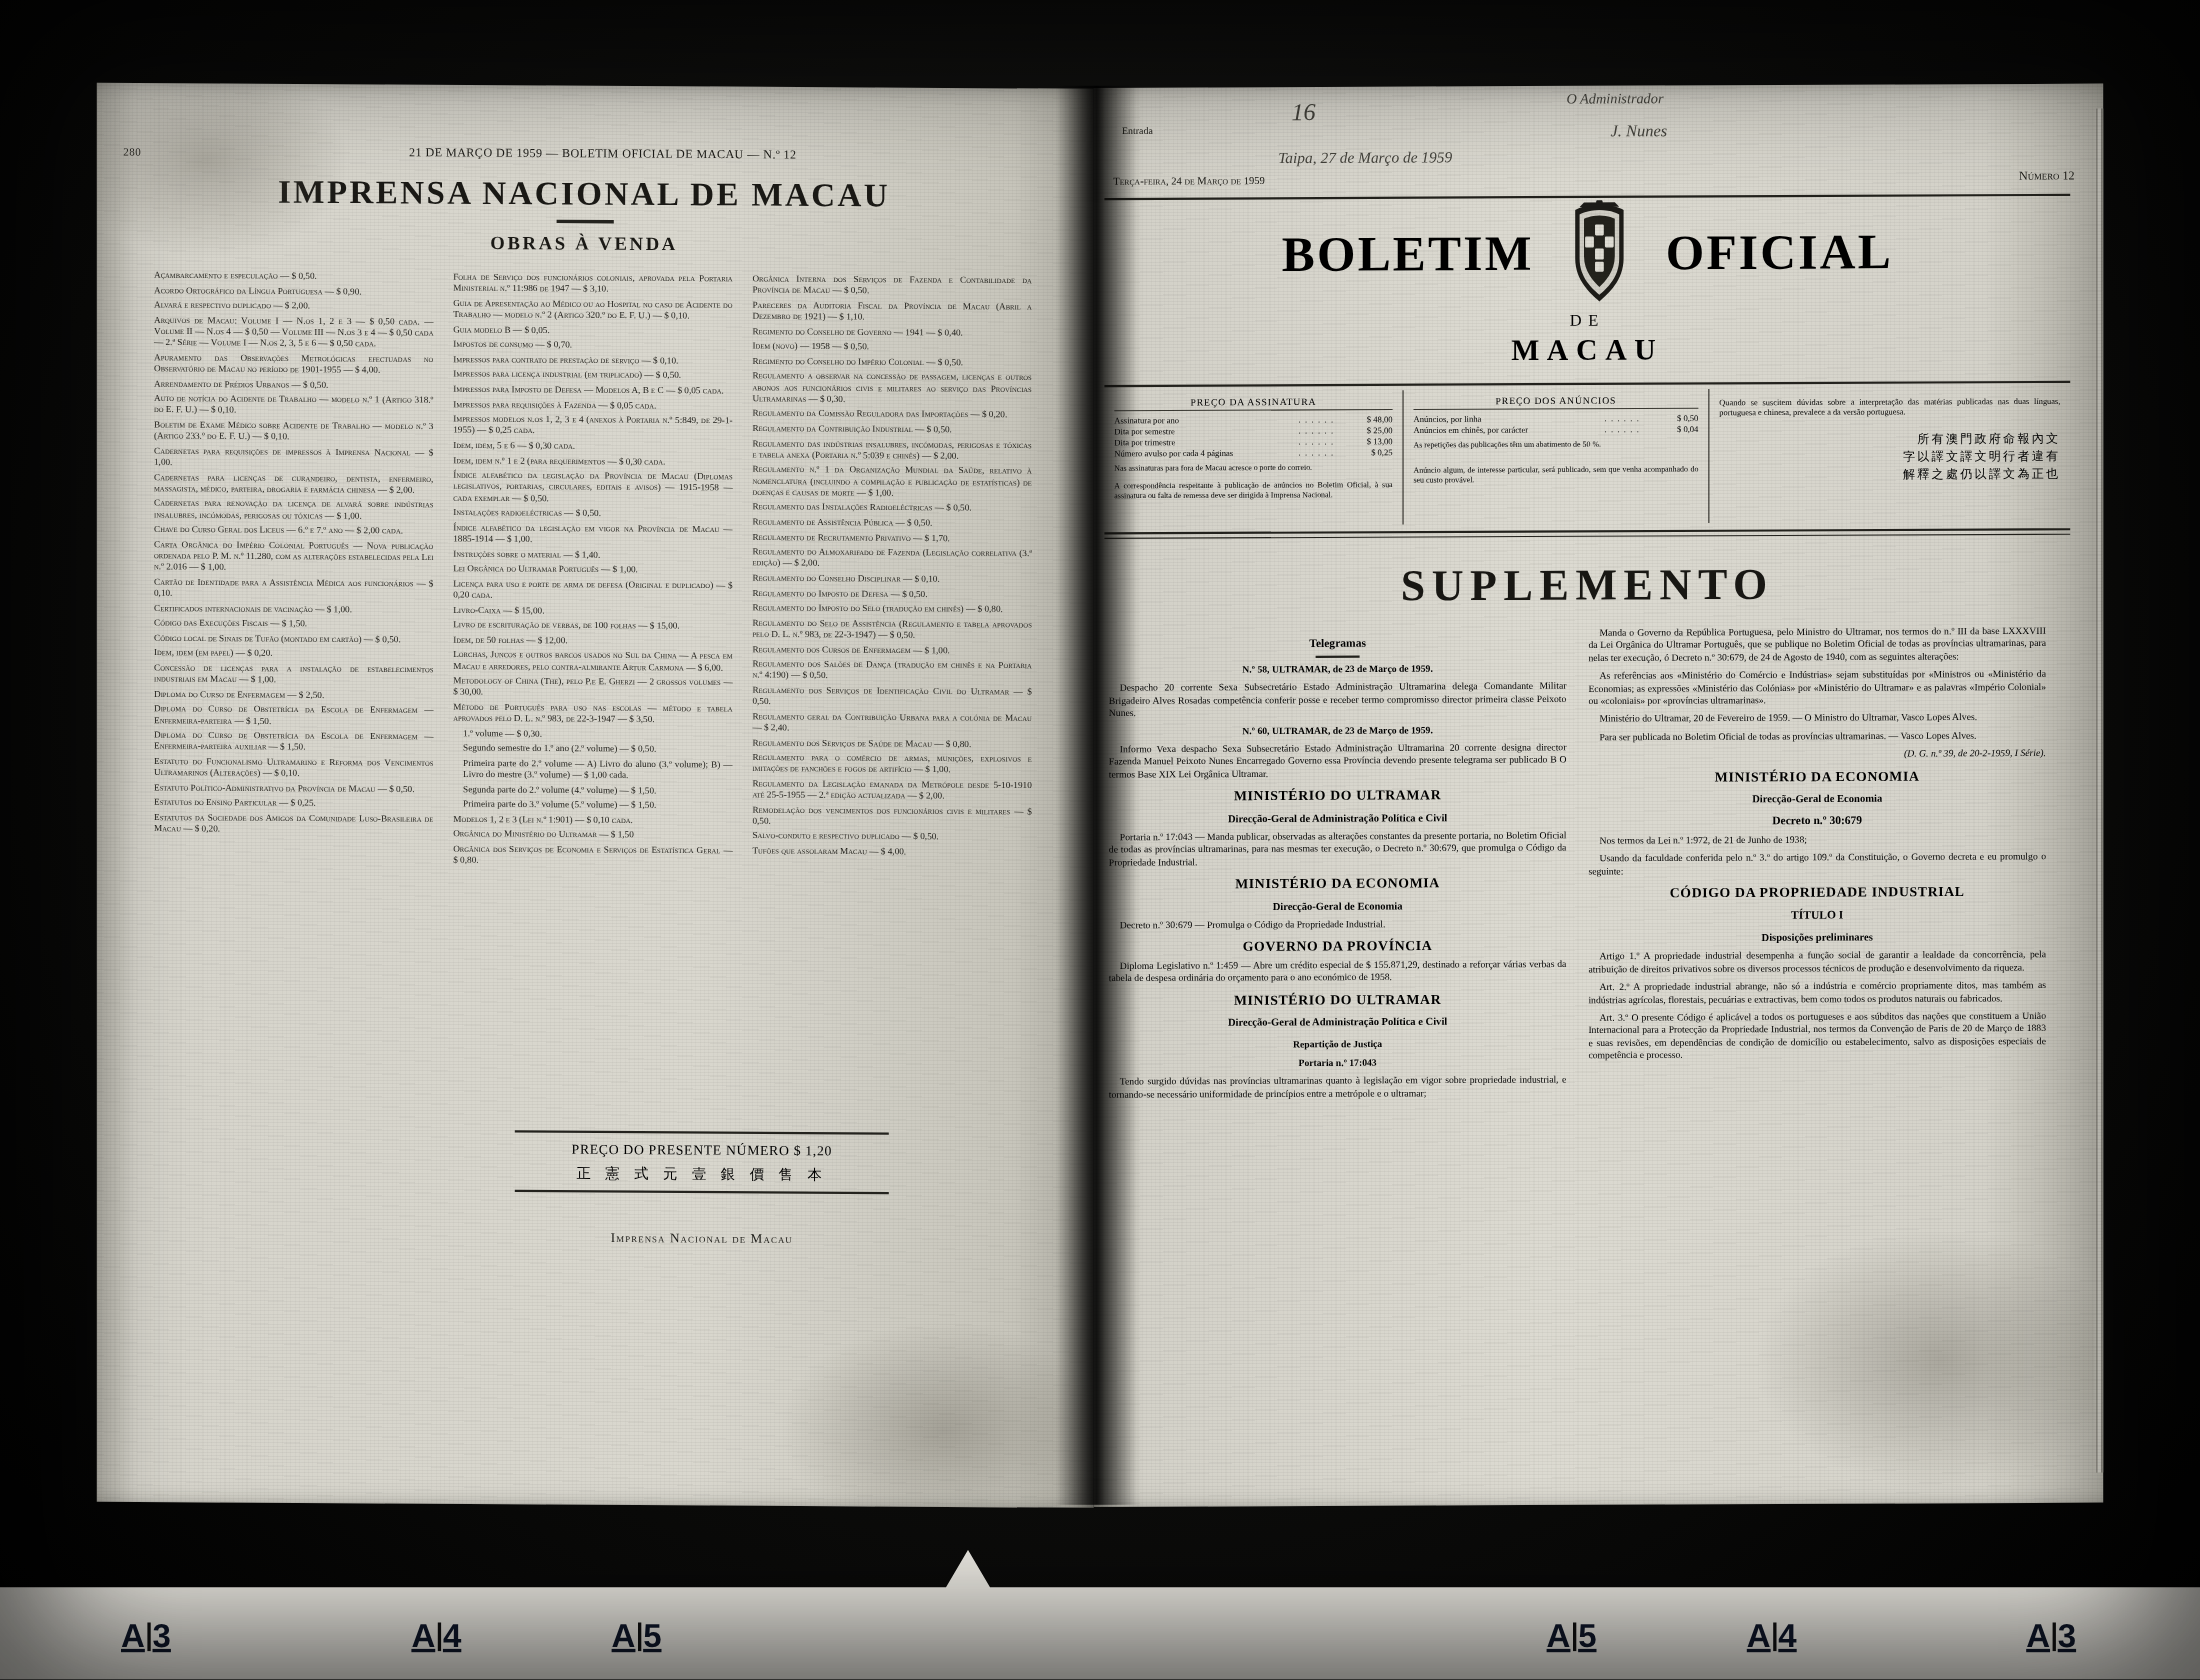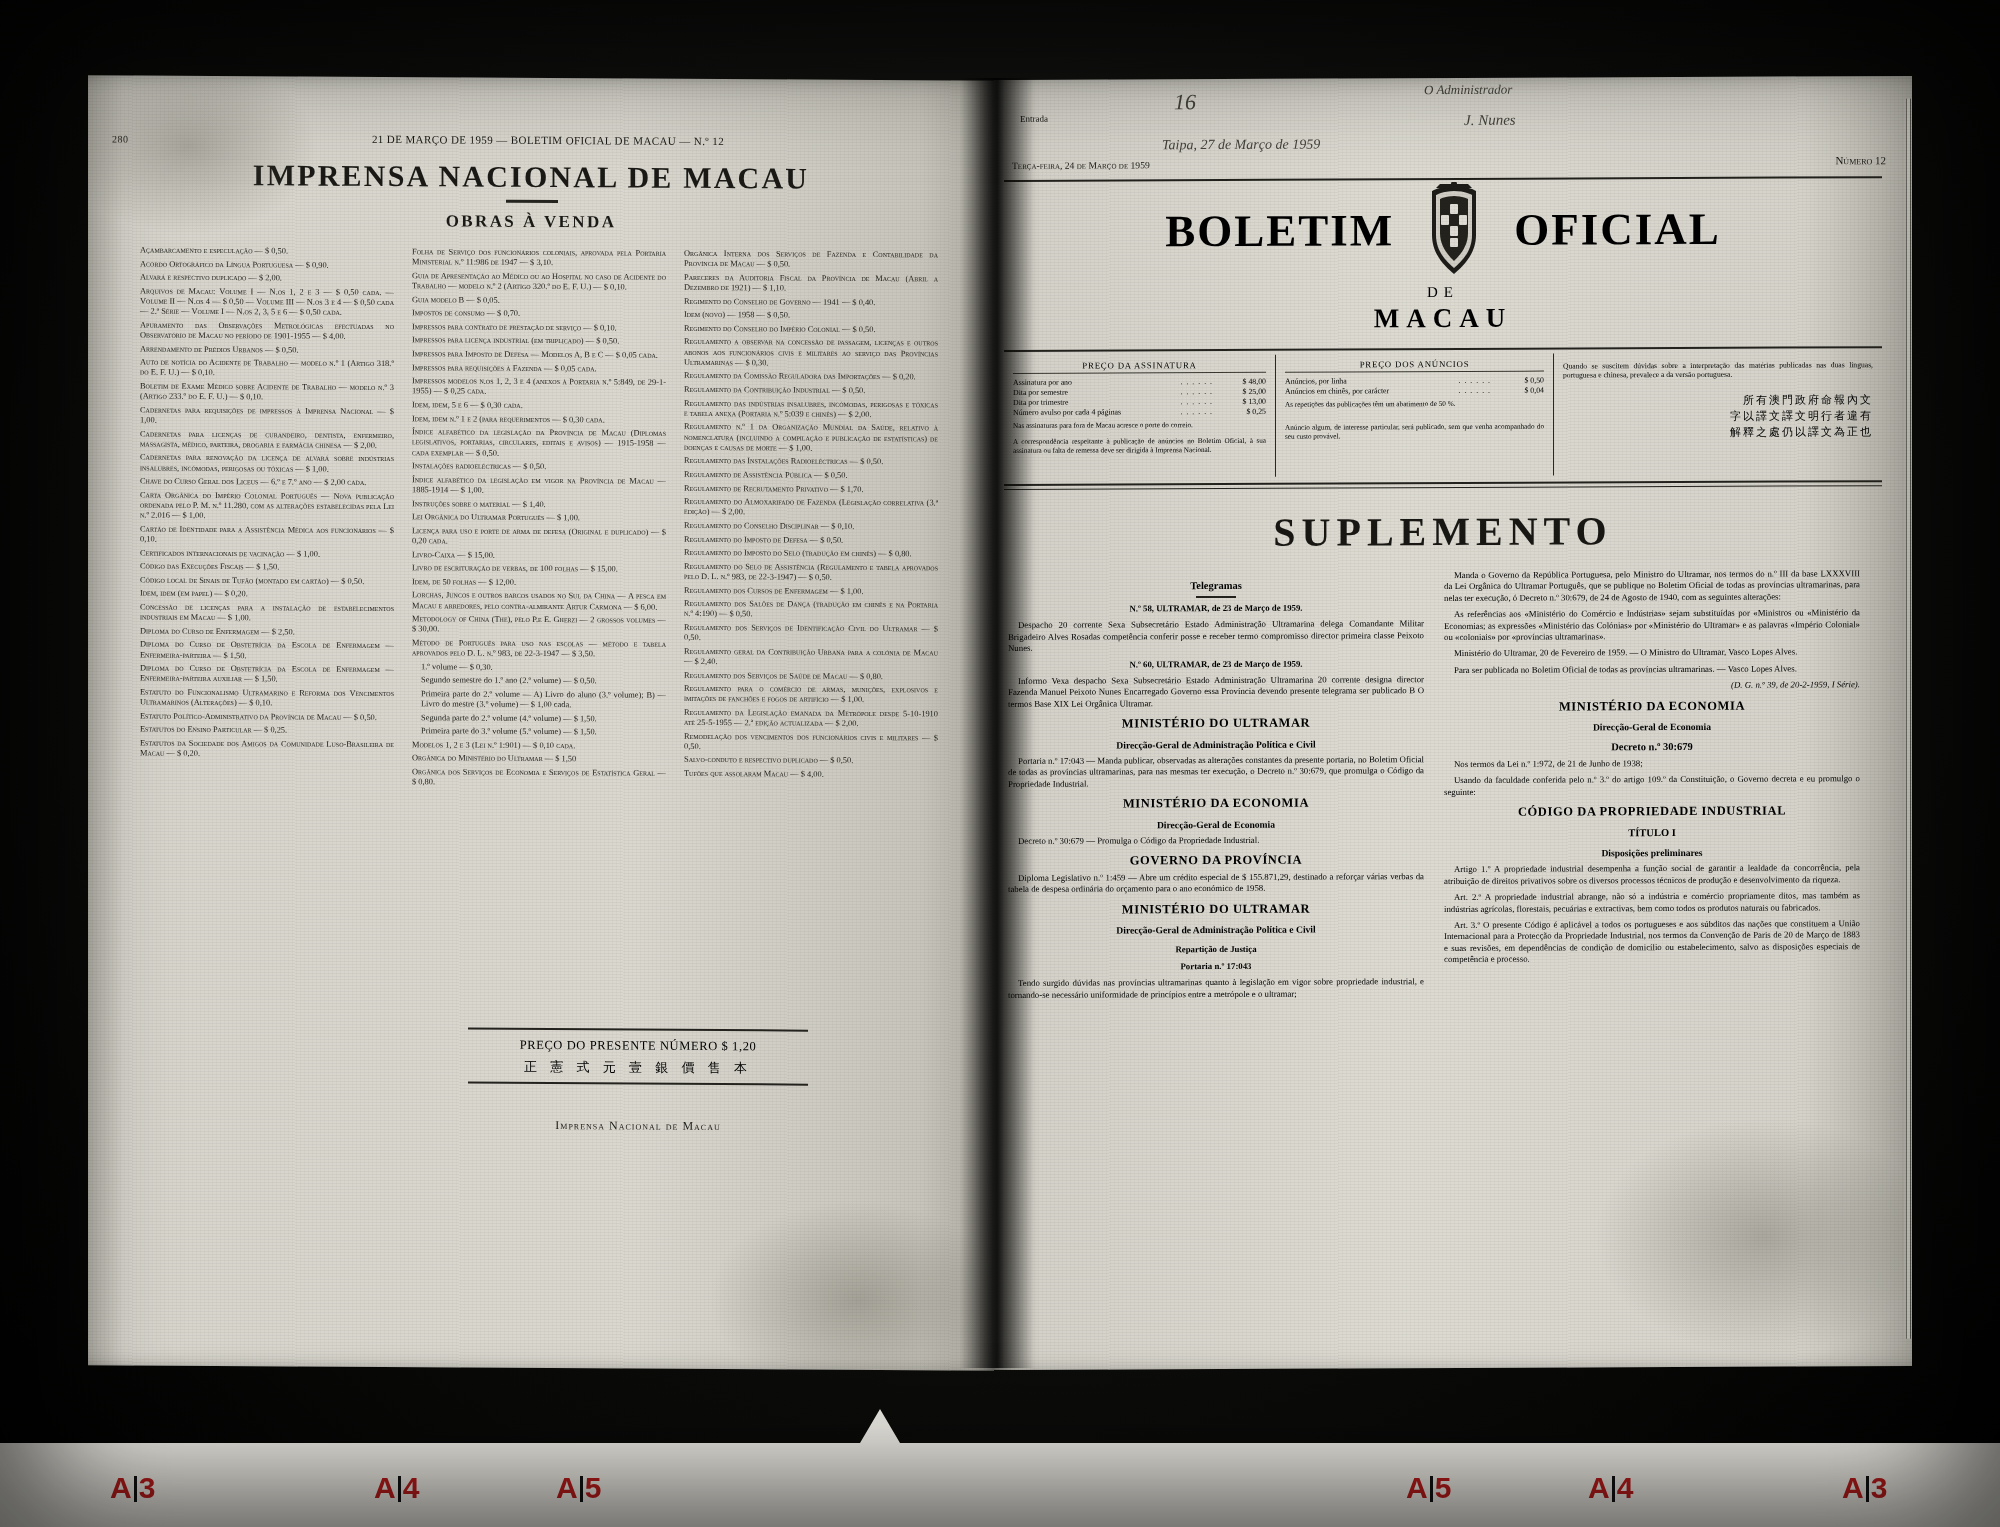--- a/index.html
+++ b/index.html
@@ -187,21 +187,21 @@
 
   
   .scalebar {
     position:absolute; left:0; bottom:0; width:2000px; height:118px;
     background:#ebe9e2;
     clip-path: polygon(0 34px, 860px 34px, 880px 0px, 900px 34px, 1000px 34px, 1000px 34px, 2000px 34px, 2000px 118px, 0 118px);
   }
   .scale-mark {
     position:absolute; bottom:22px;
     font-family:"Liberation Sans", sans-serif;
-    font-size:30px; font-weight:bold; color:#b91c1c;
+    font-size:30px; font-weight:bold; color:#0f172a;text-decoration:underline;
   }
   .scale-mark span.tick { display:inline-block; width:3px; height:26px; background:#111; margin:0 2px; vertical-align:-4px; }
 
   .darkframe { position:absolute; inset:0; box-shadow: inset 0 0 120px 40px rgba(0,0,0,.65); pointer-events:none; z-index:20; }
 </style>
 </head>
 <body>
 
 <div id="page">
 

